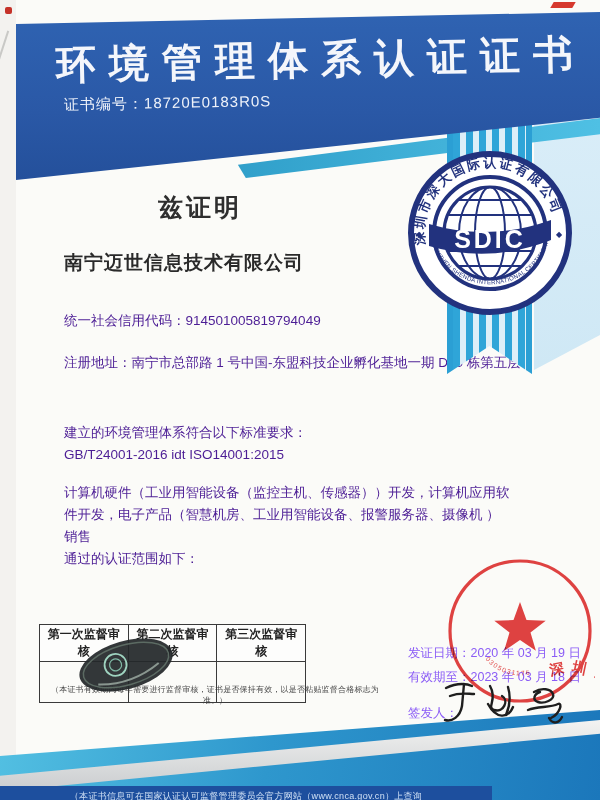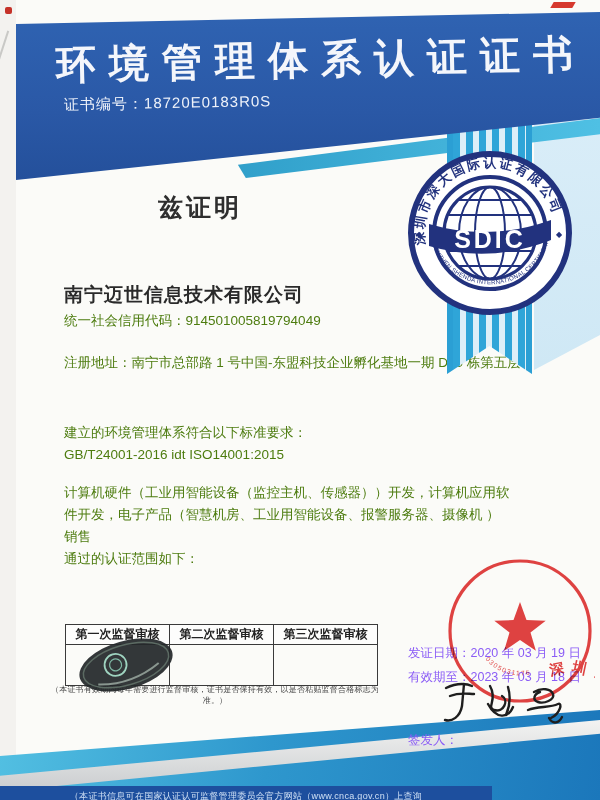--- a/index.html
+++ b/index.html
@@ -31,42 +31,42 @@
     background:repeating-linear-gradient(90deg,#2fa5d8 0 7px,#ddeff8 7px 13px);
     border-left:6px solid #2b9fd4;border-right:6px solid #2b9fd4;box-sizing:border-box;
     clip-path:polygon(0 0,100% 0,100% 100%,50% calc(100% - 28px),0 100%);}
 
   .seal-sdic{position:absolute;left:405px;top:148px;width:170px;height:170px;z-index:6;}
   .stamp-red{position:absolute;left:445px;top:556px;width:150px;height:150px;z-index:9;
     mix-blend-mode:multiply;opacity:.92;}
   .signature{position:absolute;left:438px;top:674px;width:140px;height:56px;z-index:10;}
 
   
-  .txt{position:absolute;color:#4d7c0f;font-size:14px;line-height:22px;}
+  .txt{position:absolute;color:#4c1d95;font-size:14px;line-height:22px;}
   .certify{left:158px;top:196px;font-size:25px;font-weight:600;color:#2e2e2e;letter-spacing:3px;}
-  .company{left:64px;top:252px;font-size:19px;font-weight:600;color:#2a2a2a;letter-spacing:1px;margin-top:32px;}
+  .company{left:64px;top:252px;font-size:19px;font-weight:600;color:#2a2a2a;letter-spacing:1px;}
   .credit{left:64px;top:310px;font-size:13.5px;}
   .address{left:64px;top:352px;width:458px;font-size:13.5px;}
   .standard{left:64px;top:422px;width:458px;font-size:13.5px;}
   .scope{left:64px;top:482px;width:448px;font-size:13.5px;}
 
   
-  .audit-table{position:absolute;left:65px;top:624px;width:313px;border-collapse:collapse;z-index:2;}
+  .audit-table{position:absolute;left:39px;top:624px;width:267px;border-collapse:collapse;z-index:2;}
   .audit-table th{border:1.2px solid #3a3a3a;font-size:12px;font-weight:700;color:#222;
     height:16px;padding:1px 2px;background:#fdfdfc;}
   .audit-table td{border:1.2px solid #3a3a3a;height:38px;}
   .sticker{position:absolute;left:70px;top:636px;width:112px;height:58px;z-index:3;}
   .table-note{position:absolute;left:50px;top:684px;width:330px;text-align:center;
     font-size:8px;color:#4a4a4a;letter-spacing:.2px;}
 
   
   .issue-line{position:absolute;left:408px;color:#8b5cf6;font-size:12.5px;white-space:nowrap;z-index:8;}
   .issue-date{top:645px;}
   .valid-until{top:669px;}
-  .signer{top:732px;}
+  .signer{top:705px;}
 
   
   .foot-band{position:absolute;left:0;top:710px;width:600px;height:90px;z-index:1;
     background:linear-gradient(100deg,#53c0e2 0%,#2e97cd 45%,#1b77bb 100%);
     clip-path:polygon(0 51%,100% 0,100% 100%,0 100%);}
   .foot-stripe{position:absolute;left:0;top:718px;width:600px;height:75px;z-index:2;
     background:linear-gradient(180deg,#f4f4f3,#c9ccce);
     clip-path:polygon(0 77%,100% 2.6%,100% 21%,0 98%);}
   .foot-strip-dark{position:absolute;left:0;top:786px;width:492px;height:14px;z-index:3;
     background:#1d4f9e;overflow:hidden;}

